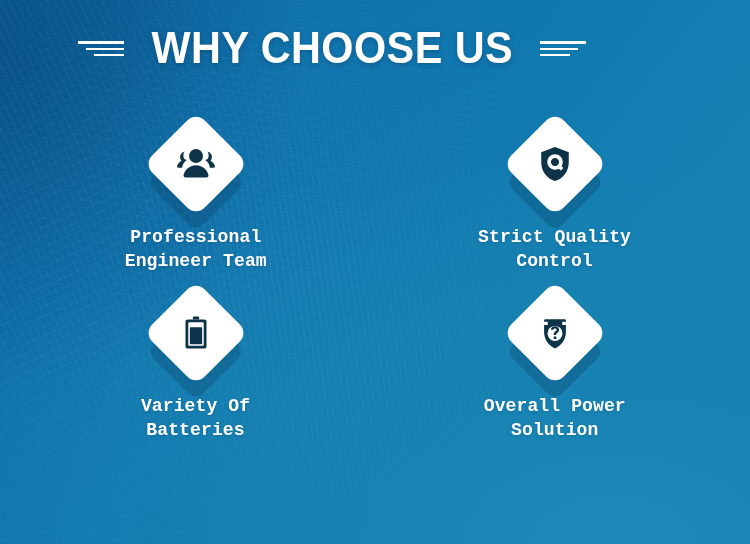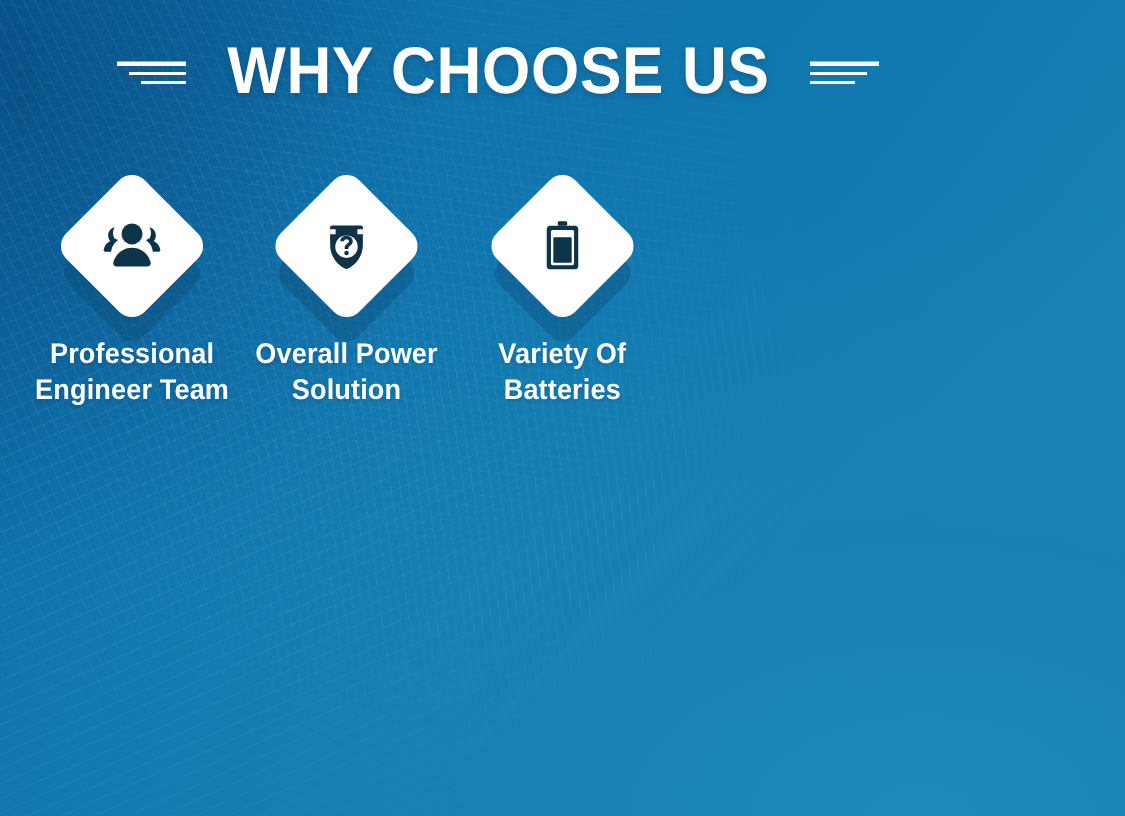--- a/index.html
+++ b/index.html
@@ -115,23 +115,24 @@
     line-height: 1;
   }
 
   
   #features {
     position: absolute;
     top: 112px;
     left: 16px;
     width: 718px;
     display: grid;
-    grid-template-columns: repeat(5, 1fr);
+    grid-template-columns: repeat(2, 1fr);
     grid-template-rows: auto auto;
-    row-gap: 20px;
+    row-gap: 8px;
+    font-family: Liberation Mono, monospace;
   }
   .feature {
     display: flex;
     flex-direction: column;
     align-items: center;
   }
 
   .diamond-wrap {
     position: relative;
     width: 104px;
@@ -211,50 +212,63 @@
             <path d="M36.4 18.4c.5-1 .8-2.2.8-3.4 0-1.5-.4-2.9-1.2-4 2.6.5 4.6 2.9 4.6 5.7 0 1.5-.6 2.9-1.5 3.9 2.3 1.1 4 3.2 4.6 5.8.2.8-.4 1.6-1.3 1.6h-3.9c-.3-3.5-2.2-6.5-5-8.2 1.1-.3 2-.7 2.9-1.4z"></path>
             <circle cx="24" cy="15.6" r="7.3"></circle>
             <path d="M24 25.2c-6.3 0-11.6 4.4-13 10.3-.3 1.4.8 2.7 2.2 2.7h21.6c1.4 0 2.5-1.3 2.2-2.7-1.4-5.9-6.7-10.3-13-10.3z"></path>
           </svg>
         </div>
       </div>
       <div class="label">Professional
 Engineer Team</div>
     </div>
 
-
-
+    <div class="feature">
+      <div class="diamond-wrap">
+        <div class="diamond"></div>
+        <div class="icon">
+          <svg viewBox="0 0 48 48" width="40" height="40">
+            <path d="M24 3.5 7.5 9.8v12.6c0 10 7 19.4 16.5 22.1 9.5-2.7 16.5-12.1 16.5-22.1V9.8L24 3.5z" fill="#0d3349"></path>
+            <path d="M24 12.4c-5.1 0-9.2 4.1-9.2 9.2s4.1 9.2 9.2 9.2c1.6 0 3.2-.4 4.5-1.2l2.3 2.3 3.2-3.2-2.1-2.1c.9-1.4 1.4-3.1 1.4-5 0-5.1-4.2-9.2-9.3-9.2zm0 4.3c2.7 0 4.9 2.2 4.9 4.9s-2.2 4.9-4.9 4.9-4.9-2.2-4.9-4.9 2.2-4.9 4.9-4.9z" fill="#ffffff"></path>
+          </svg>
+        </div>
+      </div>
+      <div class="label">Strict Quality
+Control</div>
+    </div>
+
+
+
+    <div class="feature">
+      <div class="diamond-wrap">
+        <div class="diamond"></div>
+        <div class="icon">
+          <svg viewBox="0 0 48 48" width="42" height="42" fill="#0d3349">
+            <rect x="20.4" y="5.2" width="7.2" height="3.4" rx="1"></rect>
+            <path d="M14.4 8.6h19.2c1.3 0 2.4 1.1 2.4 2.4v28.4c0 1.3-1.1 2.4-2.4 2.4H14.4c-1.3 0-2.4-1.1-2.4-2.4V11c0-1.3 1.1-2.4 2.4-2.4z"></path>
+            <rect x="15.2" y="11.8" width="17.6" height="26.8" rx="1.2" fill="#ffffff"></rect>
+            <rect x="17" y="17.4" width="14" height="19.4" rx="0.8"></rect>
+          </svg>
+        </div>
+      </div>
+      <div class="label">Variety Of
+Batteries</div>
+    </div>
 
     <div class="feature">
       <div class="diamond-wrap">
         <div class="diamond"></div>
         <div class="icon">
           <svg viewBox="0 0 48 48" width="40" height="40">
             <path d="M12.5 7.5h23c.9 0 1.6.7 1.6 1.6v13.8c0 8.9-5.5 16.8-13.1 19.6-7.6-2.8-13.1-10.7-13.1-19.6V9.1c0-.9.7-1.6 1.6-1.6z" fill="#0d3349"></path>
             <path d="M10.9 10.5h4.4v4h-4.4zM32.7 10.5h4.4v4h-4.4z" fill="#ffffff"></path>
             <circle cx="24" cy="24.5" r="9" fill="#ffffff"></circle>
             <path d="M24 15.8c-2.8 0-5 1.9-5 4.4h3c0-.9.9-1.6 2-1.6s2 .7 2 1.6c0 .7-.4 1.1-1.3 1.7-1.1.8-2.2 1.7-2.2 3.6v.9h3v-.9c0-.6.3-.9 1.1-1.5 1.1-.8 2.4-1.8 2.4-3.8 0-2.5-2.2-4.4-5-4.4z" fill="#0d3349"></path>
             <circle cx="24" cy="29.6" r="1.8" fill="#0d3349"></circle>
           </svg>
         </div>
       </div>
       <div class="label">Overall Power
 Solution</div>
     </div>
 
-    <div class="feature">
-      <div class="diamond-wrap">
-        <div class="diamond"></div>
-        <div class="icon">
-          <svg viewBox="0 0 48 48" width="42" height="42" fill="#0d3349">
-            <rect x="20.4" y="5.2" width="7.2" height="3.4" rx="1"></rect>
-            <path d="M14.4 8.6h19.2c1.3 0 2.4 1.1 2.4 2.4v28.4c0 1.3-1.1 2.4-2.4 2.4H14.4c-1.3 0-2.4-1.1-2.4-2.4V11c0-1.3 1.1-2.4 2.4-2.4z"></path>
-            <rect x="15.2" y="11.8" width="17.6" height="26.8" rx="1.2" fill="#ffffff"></rect>
-            <rect x="17" y="17.4" width="14" height="19.4" rx="0.8"></rect>
-          </svg>
-        </div>
-      </div>
-      <div class="label">Variety Of
-Batteries</div>
-    </div>
-
   </div>
 </div>
 
 </body></html>

